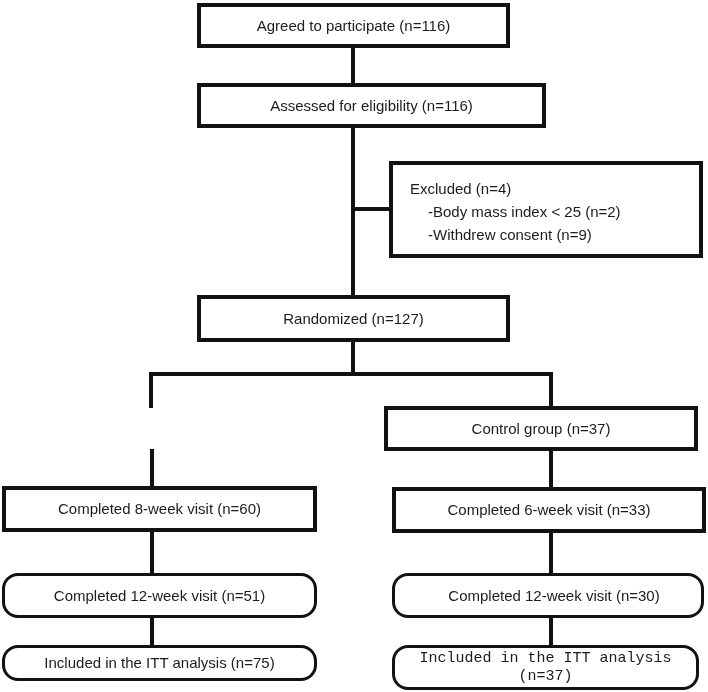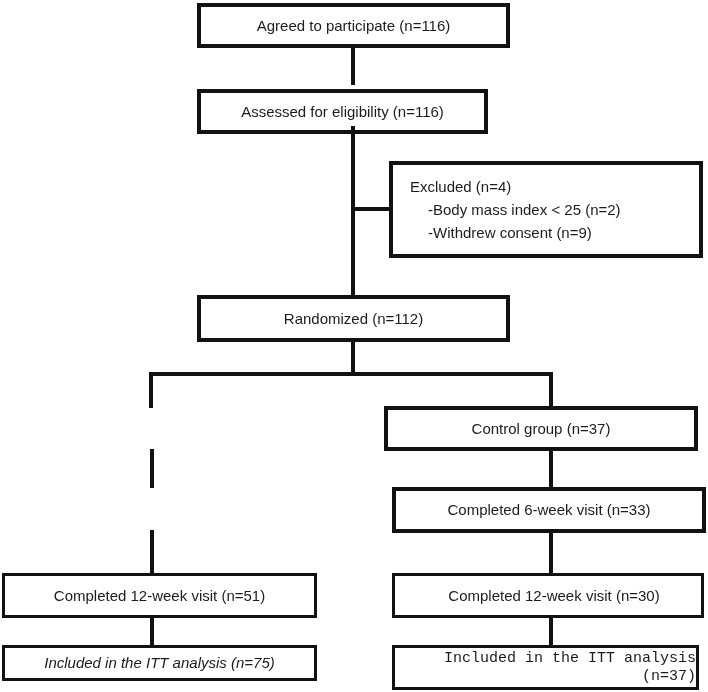--- a/index.html
+++ b/index.html
@@ -17,45 +17,45 @@
     overflow: hidden;
   }
   .fbox {
     position: absolute;
     box-sizing: border-box;
     background: #ffffff;
     border: 4px solid #121212;
     display: flex;
     align-items: center;
     justify-content: center;
-    text-align: right;
+    text-align: center;
     font-size: 15px;
     line-height: 1.2;
   }
-  .fbox.thin { border-width: 3px; }
+  .fbox.thin { border-width: 3px; border-radius: 16px; }
   
   .b-agreed     { left:197px; top:3px;   width:313px; height:45px; }
-  .b-assessed   { left:197px; top:89px;  width:291px; height:45px; }
+  .b-assessed   { left:197px; top:83px;  width:349px; height:45px; }
   .b-randomized { left:197px; top:295px; width:313px; height:47px; }
   
   .b-excluded {
     left:389px; top:161px; width:314px; height:97px;
-    align-items: center;
+    align-items: flex-end;
     justify-content: flex-start;
     text-align: left;
-    padding: 16px 8px 16px 17px;
+    padding: 16px 8px 8px 17px;
     line-height: 23px;
   }
   .b-excluded .line  { display: block; }
   .b-excluded .indent { padding-left: 18px; }
   
   .b-coaching { left:2px; top:406px; width:315px; height:45px; }
   .b-l8       { left:2px; top:486px; width:315px; height:46px; }
   .b-l12      { left:2px; top:573px; width:315px; height:45px; }
-  .b-litt     { left:2px; top:645px; width:315px; height:36px;font-style:italic; }
+  .b-litt     { left:2px; top:645px; width:315px; height:36px; }
   
   .b-control  { left:384px; top:406px; width:314px; height:45px; }
   .b-r8       { left:392px; top:487px; width:314px; height:46px; }
   .b-r12      { left:392px; top:573px; width:312px; height:45px;padding-left:12px; }
   .b-ritt     { left:392px; top:645px; width:307px; height:45px;font-family:Liberation Mono, monospace; }
   
   .conn { position: absolute; background: #121212; }
   .c-v1     { left:351px; top:46px;  width:4px;  height:39px; }
   .c-v2     { left:351px; top:126px; width:4px;  height:171px; }
   .c-elbow  { left:353px; top:207px; width:38px; height:4px; }
@@ -70,30 +70,31 @@
   .c-r2     { left:549px; top:531px; width:4px;  height:44px; }
   .c-r3     { left:549px; top:616px; width:4px;  height:31px; }
 </style>
 </head>
 <body>
 
 <div class="canvas">
 
   <div class="fbox b-agreed">Agreed to participate (n=116)</div>
   <div class="fbox b-assessed">Assessed for eligibility (n=116)</div>
-  <div class="fbox b-randomized">Randomized (n=112)</div>
+  <div class="fbox b-randomized">Randomized (n=127)</div>
 
   <div class="fbox b-excluded">
     <span>
       <span class="line">Excluded (n=4)</span>
       <span class="line indent">-Body mass index &lt; 25 (n=2)</span>
       <span class="line indent">-Withdrew consent (n=9)</span>
     </span>
   </div>
 
+  <div class="fbox b-l8">Completed 8-week visit (n=60)</div>
   <div class="fbox thin b-l12">Completed 12-week visit (n=51)</div>
   <div class="fbox thin b-litt">Included in the ITT analysis (n=75)</div>
 
   <div class="fbox b-control">Control group (n=37)</div>
   <div class="fbox b-r8">Completed 6-week visit (n=33)</div>
   <div class="fbox thin b-r12">Completed 12-week visit (n=30)</div>
   <div class="fbox thin b-ritt">Included in the ITT analysis (n=37)</div>
 
   <div class="conn c-v1"></div>
   <div class="conn c-v2"></div>

